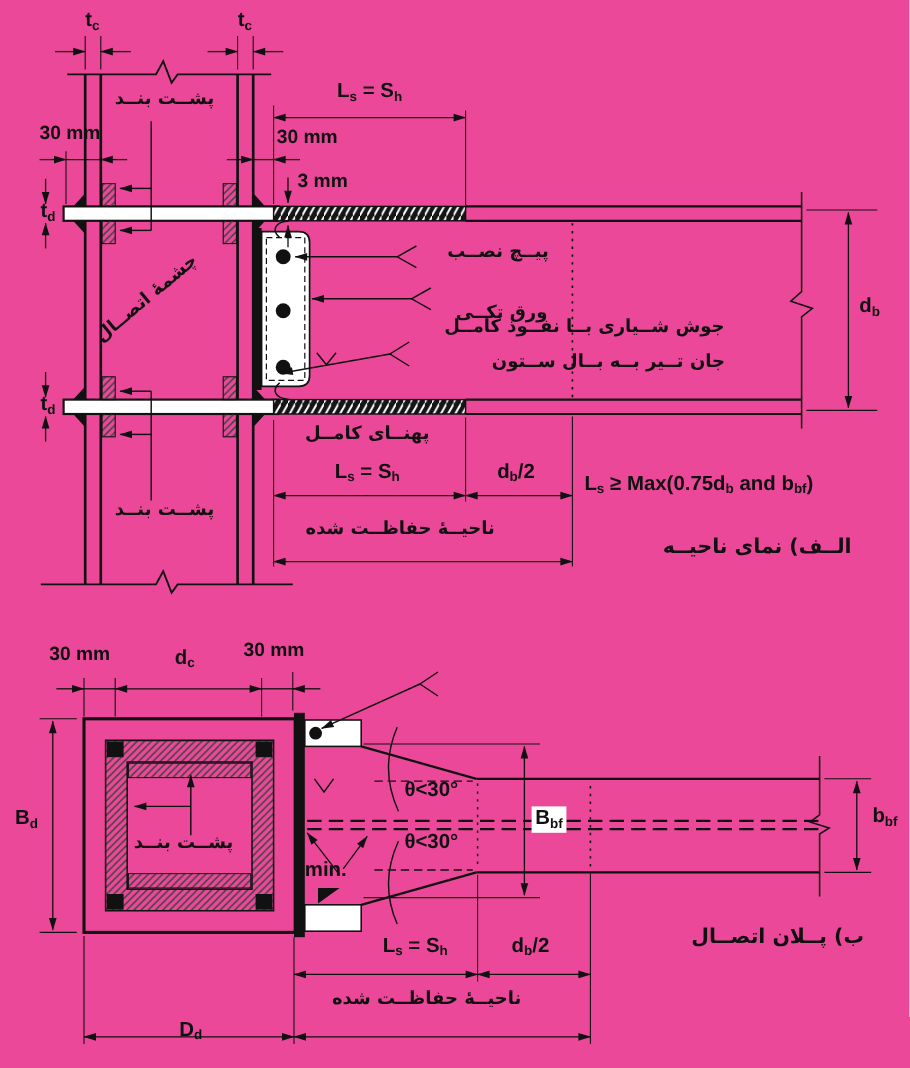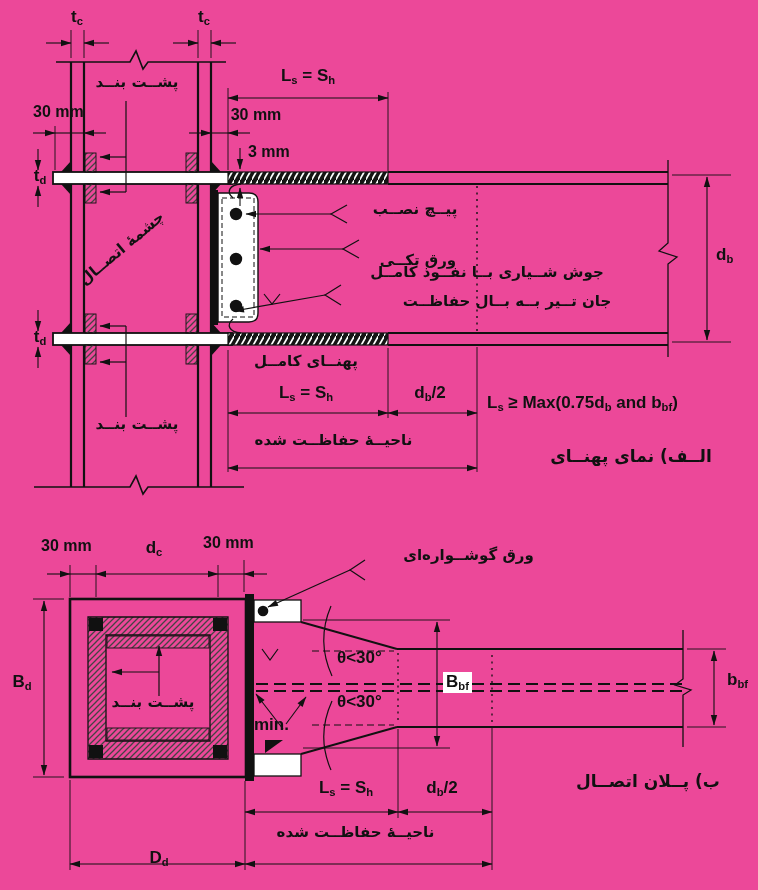--- a/index.html
+++ b/index.html
@@ -247,34 +247,33 @@
 <div class="lbl en" style="left:33px;top:103px;width:72px">30 mm</div>
 <div class="lbl en ctr" style="left:222px;top:106px;width:68px">30 mm</div>
 <div class="lbl en ctr big" style="left:252px;top:66px;width:112px"><span>L</span><sub>s</sub><span> = </span><span>S</span><sub>h</sub></div>
 <div class="lbl en" style="left:248px;top:143px;width:52px">3 mm</div>
 <div class="lbl en ctr big" style="left:24px;top:166px;width:32px"><span>t</span><sub>d</sub></div>
 <div class="lbl en ctr big" style="left:24px;top:327px;width:32px"><span>t</span><sub>d</sub></div>
 <div class="lbl fa ctr rot" style="left:47px;top:240px;width:150px">چشمهٔ اتصــال</div>
 <div class="lbl fa ctr" style="left:352px;top:201px;width:126px">پیــچ نصــب</div>
 <div class="lbl fa ctr" style="left:364px;top:252px;width:108px">ورق تکــی</div>
 <div class="lbl fa ctr" style="left:363px;top:264px;width:248px">جوش شــیاری بــا نفــوذ کامــل</div>
-<div class="lbl fa ctr" style="left:398px;top:293px;width:218px">جان تــیر بــه بــال حفاظــت</div>
+<div class="lbl fa ctr" style="left:398px;top:293px;width:218px">جان تــیر بــه بــال ســتون</div>
 <div class="lbl en big" style="left:716px;top:245px;width:42px"><span>d</span><sub>b</sub></div>
 <div class="lbl fa ctr" style="left:232px;top:353px;width:148px">پهنــای کامــل</div>
 <div class="lbl en ctr big" style="left:250px;top:383px;width:112px"><span>L</span><sub>s</sub><span> = </span><span>S</span><sub>h</sub></div>
 <div class="lbl en ctr big" style="left:398px;top:383px;width:64px"><span>d</span><sub>b</sub><span>/2</span></div>
 <div class="lbl en big" style="left:487px;top:393px;width:272px"><span>L</span><sub>s</sub><span> ≥ Max(0.75</span><span>d</span><sub>b</sub><span> and </span><span>b</span><sub>bf</sub><span>)</span></div>
 <div class="lbl fa ctr" style="left:246px;top:432px;width:175px">ناحیــهٔ حفاظــت شده</div>
-<div class="lbl fa ctr title" style="left:505px;top:447px;width:252px">الــف) نمای پهنــای</div>
+<div class="lbl fa ctr title" style="left:505px;top:447px;width:252px">الــف) نمای ناحیــه</div>
 <div class="lbl fa ctr" style="left:84px;top:416px;width:106px">پشــت بنــد</div>
 
 <div class="lbl en" style="left:41px;top:537px;width:72px">30 mm</div>
 <div class="lbl en ctr big" style="left:136px;top:538px;width:36px"><span>d</span><sub>c</sub></div>
 <div class="lbl en" style="left:203px;top:534px;width:72px">30 mm</div>
-<div class="lbl fa ctr" style="left:366px;top:547px;width:205px">ورق گوشــواره‌ای</div>
 <div class="lbl en ctr big" style="left:3px;top:672px;width:38px"><span>B</span><sub>d</sub></div>
 <div class="lbl fa ctr" style="left:100px;top:694px;width:106px">پشــت بنــد</div>
 <div class="lbl en big" style="left:337px;top:648px;width:64px">θ&lt;30°</div>
 <div class="lbl en big" style="left:337px;top:692px;width:64px">θ&lt;30°</div>
 <div class="lbl en big bg" style="left:443px;top:672px"><span>B</span><sub>bf</sub></div>
 <div class="lbl en big" style="left:254px;top:715px;width:46px">min.</div>
 <div class="lbl en big" style="left:727px;top:670px;width:36px"><span>b</span><sub>bf</sub></div>
 <div class="lbl en ctr big" style="left:290px;top:778px;width:112px"><span>L</span><sub>s</sub><span> = </span><span>S</span><sub>h</sub></div>
 <div class="lbl en ctr big" style="left:410px;top:778px;width:64px"><span>d</span><sub>b</sub><span>/2</span></div>
 <div class="lbl fa ctr" style="left:268px;top:824px;width:175px">ناحیــهٔ حفاظــت شده</div>

